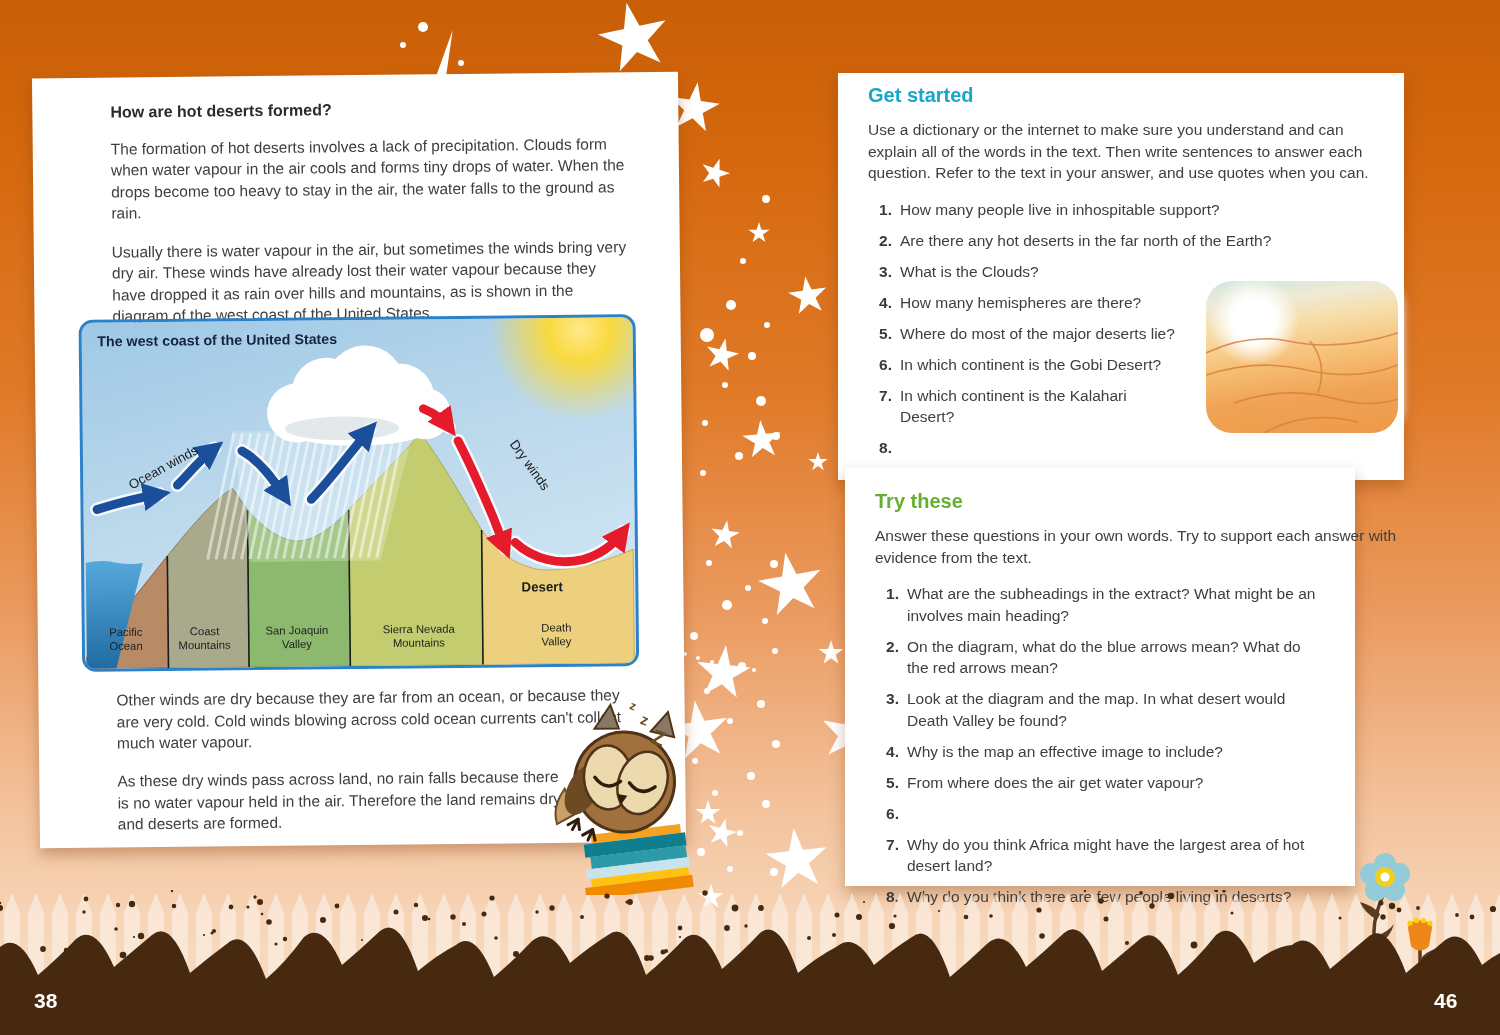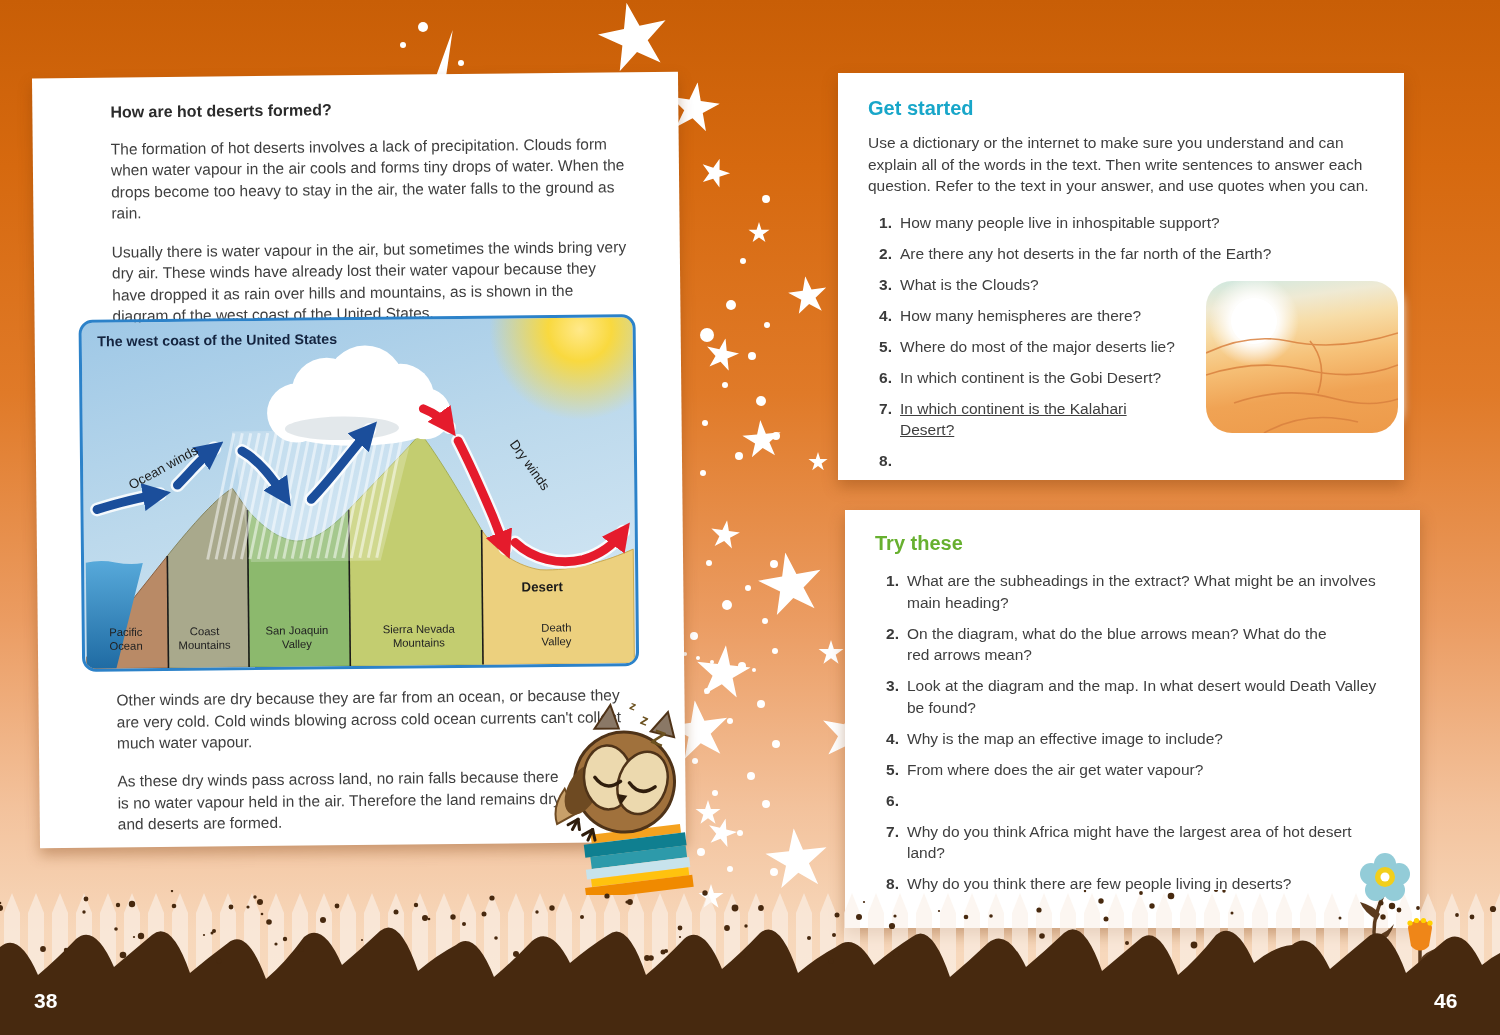--- a/index.html
+++ b/index.html
@@ -8,43 +8,43 @@
     background:linear-gradient(180deg,#c85e06 0%,#d6690f 16%,#e07a28 38%,#eb9c62 60%,#f3c29c 78%,#f7d7ba 90%,#f7dcc2 100%);}
   
   #decor{position:absolute;inset:0;z-index:2;}
   .star5{position:absolute;background:#fff;
     clip-path:polygon(50% 0%,61% 35%,98% 35%,68% 57%,79% 91%,50% 70%,21% 91%,32% 57%,2% 35%,39% 35%);}
   .dot{position:absolute;background:#fff;border-radius:50%;}
   
   .card{position:absolute;background:#fff;z-index:10;box-shadow:0 7px 14px rgba(120,58,8,.35);}
   #left-card{left:36px;top:75px;width:646px;height:770px;transform:rotate(-0.6deg);}
   #gs-card{left:838px;top:73px;width:566px;height:407px;}
-  #tt-card{left:845px;top:510px;width:575px;height:418px;}
+  #tt-card{left:845px;top:468px;width:510px;height:418px;}
   .body-text{font-size:15.5px;line-height:21.5px;color:#3e3e3e;}
   #left-card .content{position:absolute;left:78px;top:24px;width:520px;}
   #left-card h1{font-size:16px;margin:0 0 15px 0;color:#2b2b2b;}
   #left-card p{margin:0 0 17px 0;width:516px;}
   .abs-p{position:absolute;left:78px;}
   
   #diagram{position:absolute;left:44px;top:242px;width:557px;height:352px;
     border:3px solid #2c82c9;border-radius:14px;overflow:hidden;box-sizing:border-box;
     background:linear-gradient(165deg,#9fc8e6 0%,#bcd9ec 45%,#d9eaf6 100%);}
   #diagram svg{display:block;width:100%;height:100%;}
   
   .section-head{font-size:20px;font-weight:bold;margin:0 0 12px 0;}
-  #gs-card .pad{padding:24px 30px 0 30px;}
+  #gs-card .pad{padding:11px 30px 0 30px;}
   #tt-card .pad{padding:22px 30px 0 30px;}
   #gs-head{color:#18a6c9;}
   #tt-head{color:#67b02f;}
   .intro{margin:0 0 14px 0;width:515px;}
   .qlist{margin-top:15px;}
   .qitem{display:flex;margin:0 0 9.5px 0;}
   .qnum{width:24px;min-width:24px;text-align:right;font-weight:bold;margin-right:8px;color:#3a3a3a;}
   .qtext{color:#3e3e3e;}
-  .narrow{max-width:228px;text-decoration:underline;}
+  .narrow{max-width:228px;}
   
   #desert-illus{position:absolute;left:368px;top:208px;width:192px;height:152px;border-radius:26px;
     overflow:hidden;box-shadow:0 0 9px 5px rgba(255,255,255,.95);
     background:linear-gradient(172deg,#cfe8df 0%,#efead4 16%,#f7dda8 30%,#f6c178 50%,#f0a354 72%,#ed9a4a 100%);}
   #desert-illus svg{display:block;width:100%;height:100%;}
   
   #owl{position:absolute;left:552px;top:700px;width:150px;height:195px;z-index:20;}
   .snore{position:absolute;z-index:21;font-weight:bold;color:#6b511f;font-family:"Liberation Sans",sans-serif;}
   #sn1{left:630px;top:699px;font-size:12px;transform:rotate(22deg);}
   #sn2{left:641px;top:711px;font-size:15px;transform:rotate(22deg);}
@@ -320,20 +320,21 @@
           <path d="M58,152 Q100,128 152,141"></path>
           <path d="M104,60 Q122,82 112,112"></path>
         </g>
       </svg>
     </div>
   </div>
 
   <div id="tt-card" class="card">
     <div class="pad">
       <h2 id="tt-head" class="section-head">Try these</h2>
+      <p class="intro body-text" style="width:528px">Answer these questions in your own words. Try to support each answer with evidence from the text.</p>
       <div class="qlist body-text">
         <div class="qitem">
             <span class="qnum">1.</span>
             <span class="qtext" style="max-width:470px">What are the subheadings in the extract? What might be an involves main heading?</span>
           </div>
         <div class="qitem">
             <span class="qnum">2.</span>
             <span class="qtext" style="max-width:440px">On the diagram, what do the blue arrows mean? What do the red arrows mean?</span>
           </div>
         <div class="qitem">

